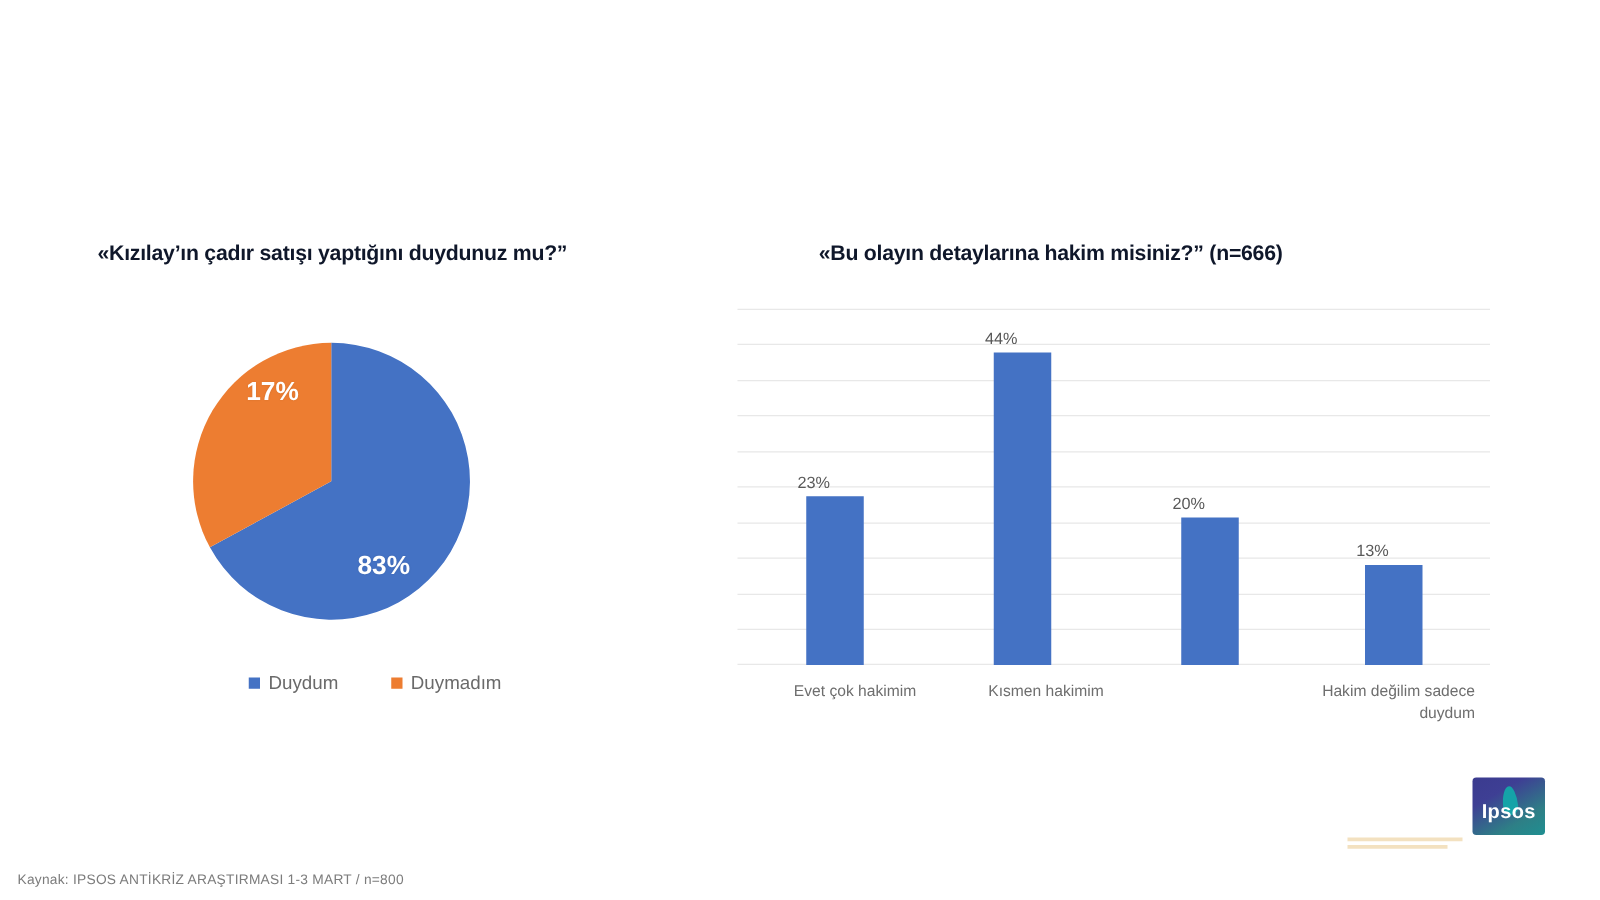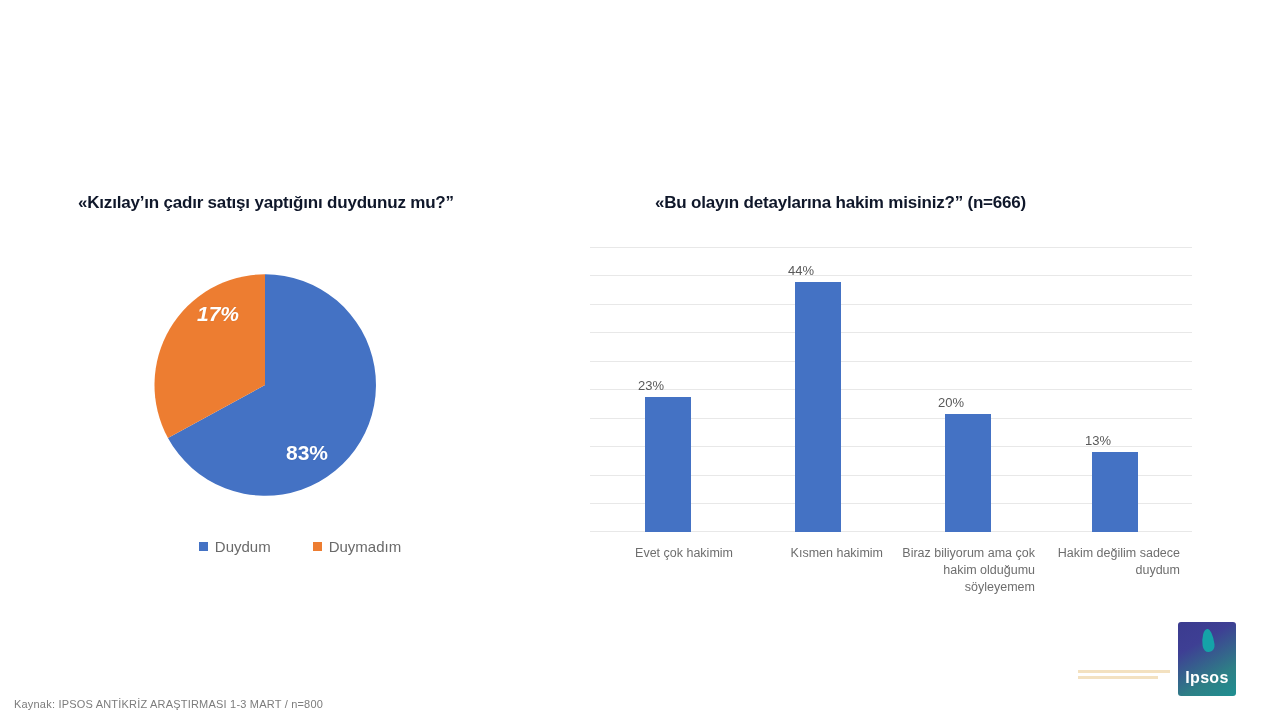--- a/index.html
+++ b/index.html
@@ -44,21 +44,21 @@
     height: 226px;
   }
   .pie-label {
     position: absolute;
     color: #ffffff;
     font-weight: bold;
     font-size: 21px;
     text-shadow: 0 0 2px rgba(0,0,0,0.10);
   }
   #pie-label-0 { left: 226px; top: 196px; }   
-  #pie-label-1 { left: 137px; top:  57px; font-style: italic; }   
+  #pie-label-1 { left: 137px; top:  57px; }   
 
   
   #pie-legend {
     position: absolute;
     left: 85px;
     top: 293px;
     width: 310px;
     display: flex;
     justify-content: center;
     align-items: center;
@@ -130,21 +130,21 @@
     letter-spacing: 0.2px;
     white-space: nowrap;
   }
 
   
   #ipsos-logo {
     position: absolute;
     left: 1178px;
     top: 622px;
     width: 58px;
-    height: 74px;
+    height: 46px;
     border-radius: 3px;
     background: linear-gradient(150deg, #3b3b8f 0%, #3e3f94 30%, #2e7f86 72%, #1f8f91 100%);
     overflow: hidden;
   }
   #ipsos-flame {
     position: absolute;
     left: 24px;
     top: 7px;
     width: 12px;
     height: 23px;
@@ -232,21 +232,20 @@
     <div class="bar" style="left:504px; width:46px; height:80px;"></div>
   </div>
 
   <div class="bar-value" style="left:50px; top:138px; width:60px;">23%</div>
   <div class="bar-value" style="left:200px; top:23px; width:60px;">44%</div>
   <div class="bar-value" style="left:350px; top:155px; width:60px;">20%</div>
   <div class="bar-value" style="left:497px; top:193px; width:60px;">13%</div>
 
   <div class="cat-label" style="left:15px; top:305px; width:130px;">Evet çok hakimim</div>
   <div class="cat-label" style="left:165px; top:305px; width:130px;">Kısmen hakimim</div>
-  <div class="cat-label" style="left:313px; top:305px; width:134px;">Biraz biliyorum ama çok hakim olduğumu söyleyemem</div>
   <div class="cat-label" style="left:458px; top:305px; width:134px;">Hakim değilim sadece duydum</div>
 </div>
 
 <div id="source-note">Kaynak: IPSOS ANTİKRİZ ARAŞTIRMASI  1-3 MART / n=800</div>
 
 <div id="ipsos-tagline">
   <i></i>
     <i></i>
 </div>
 

